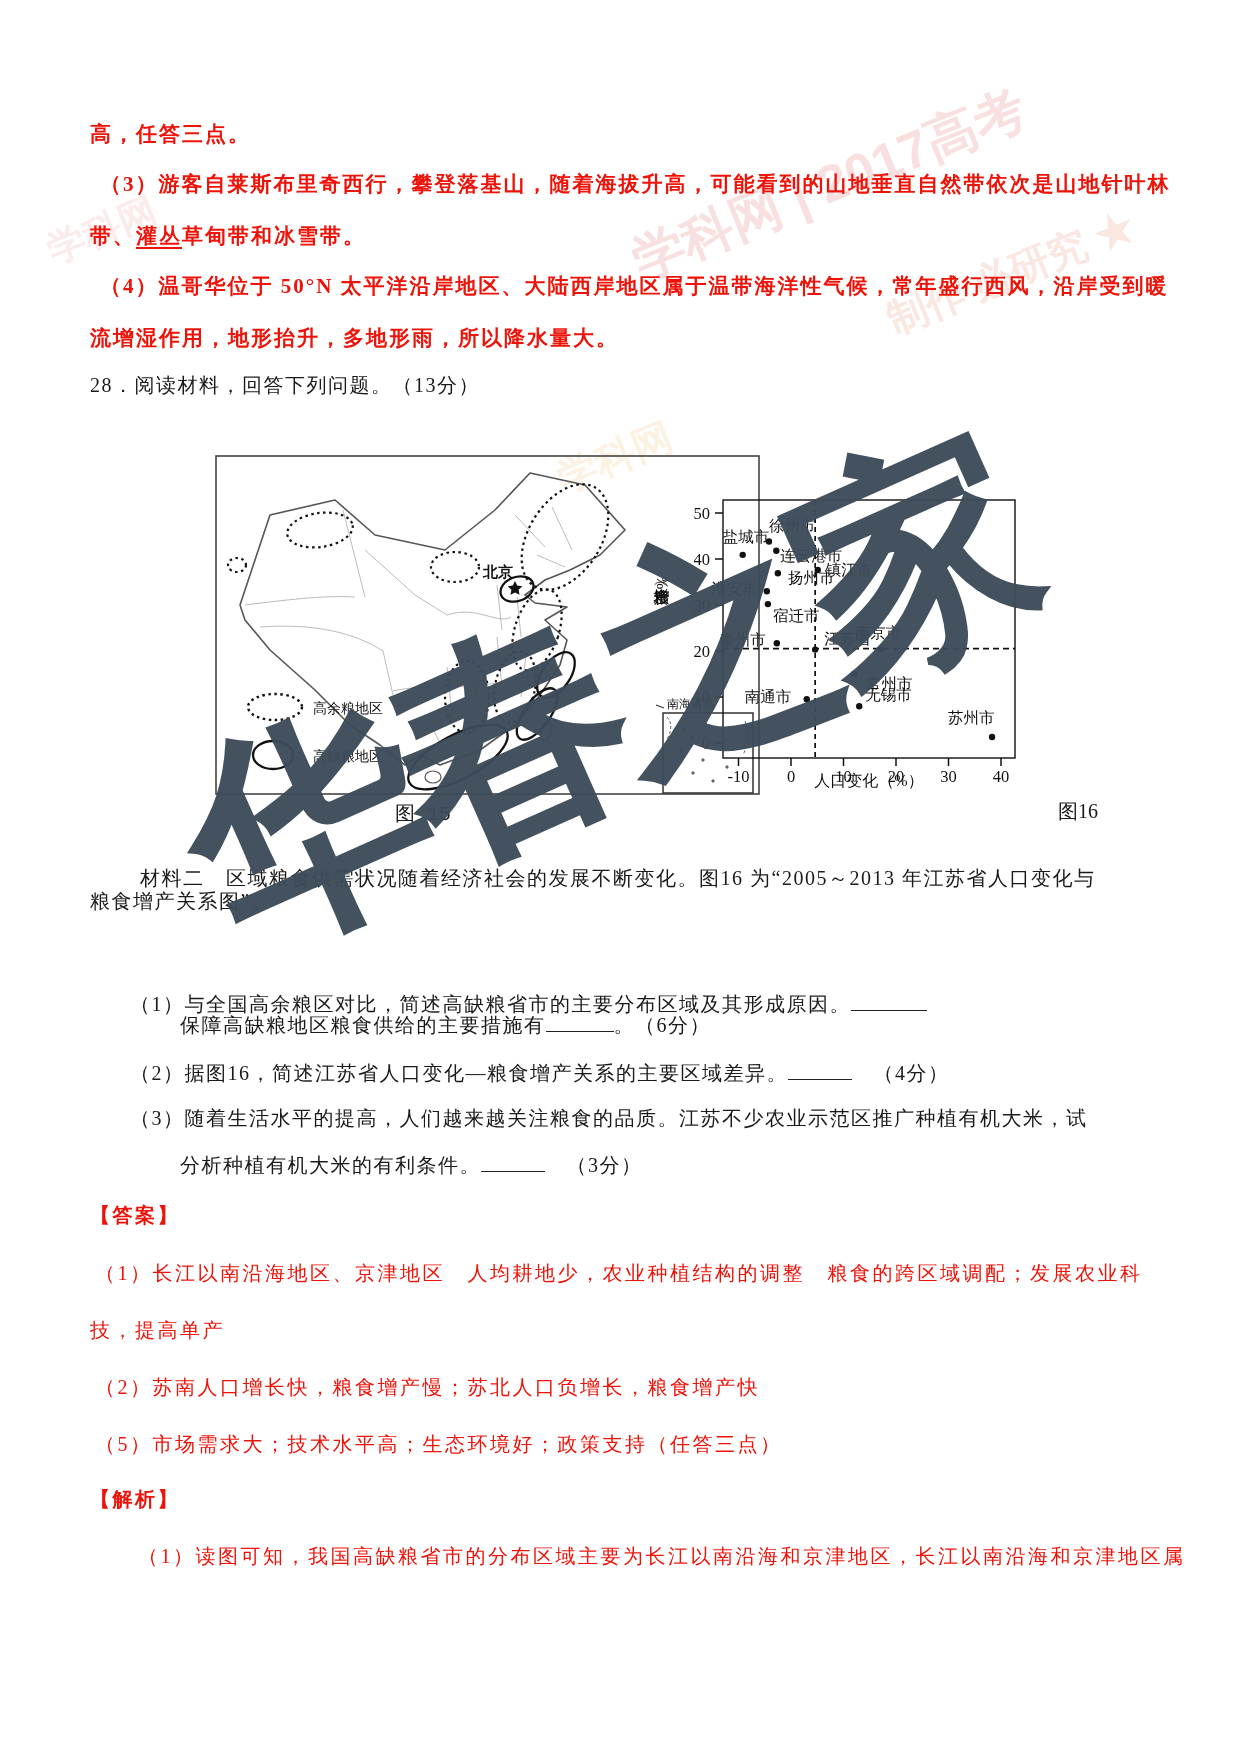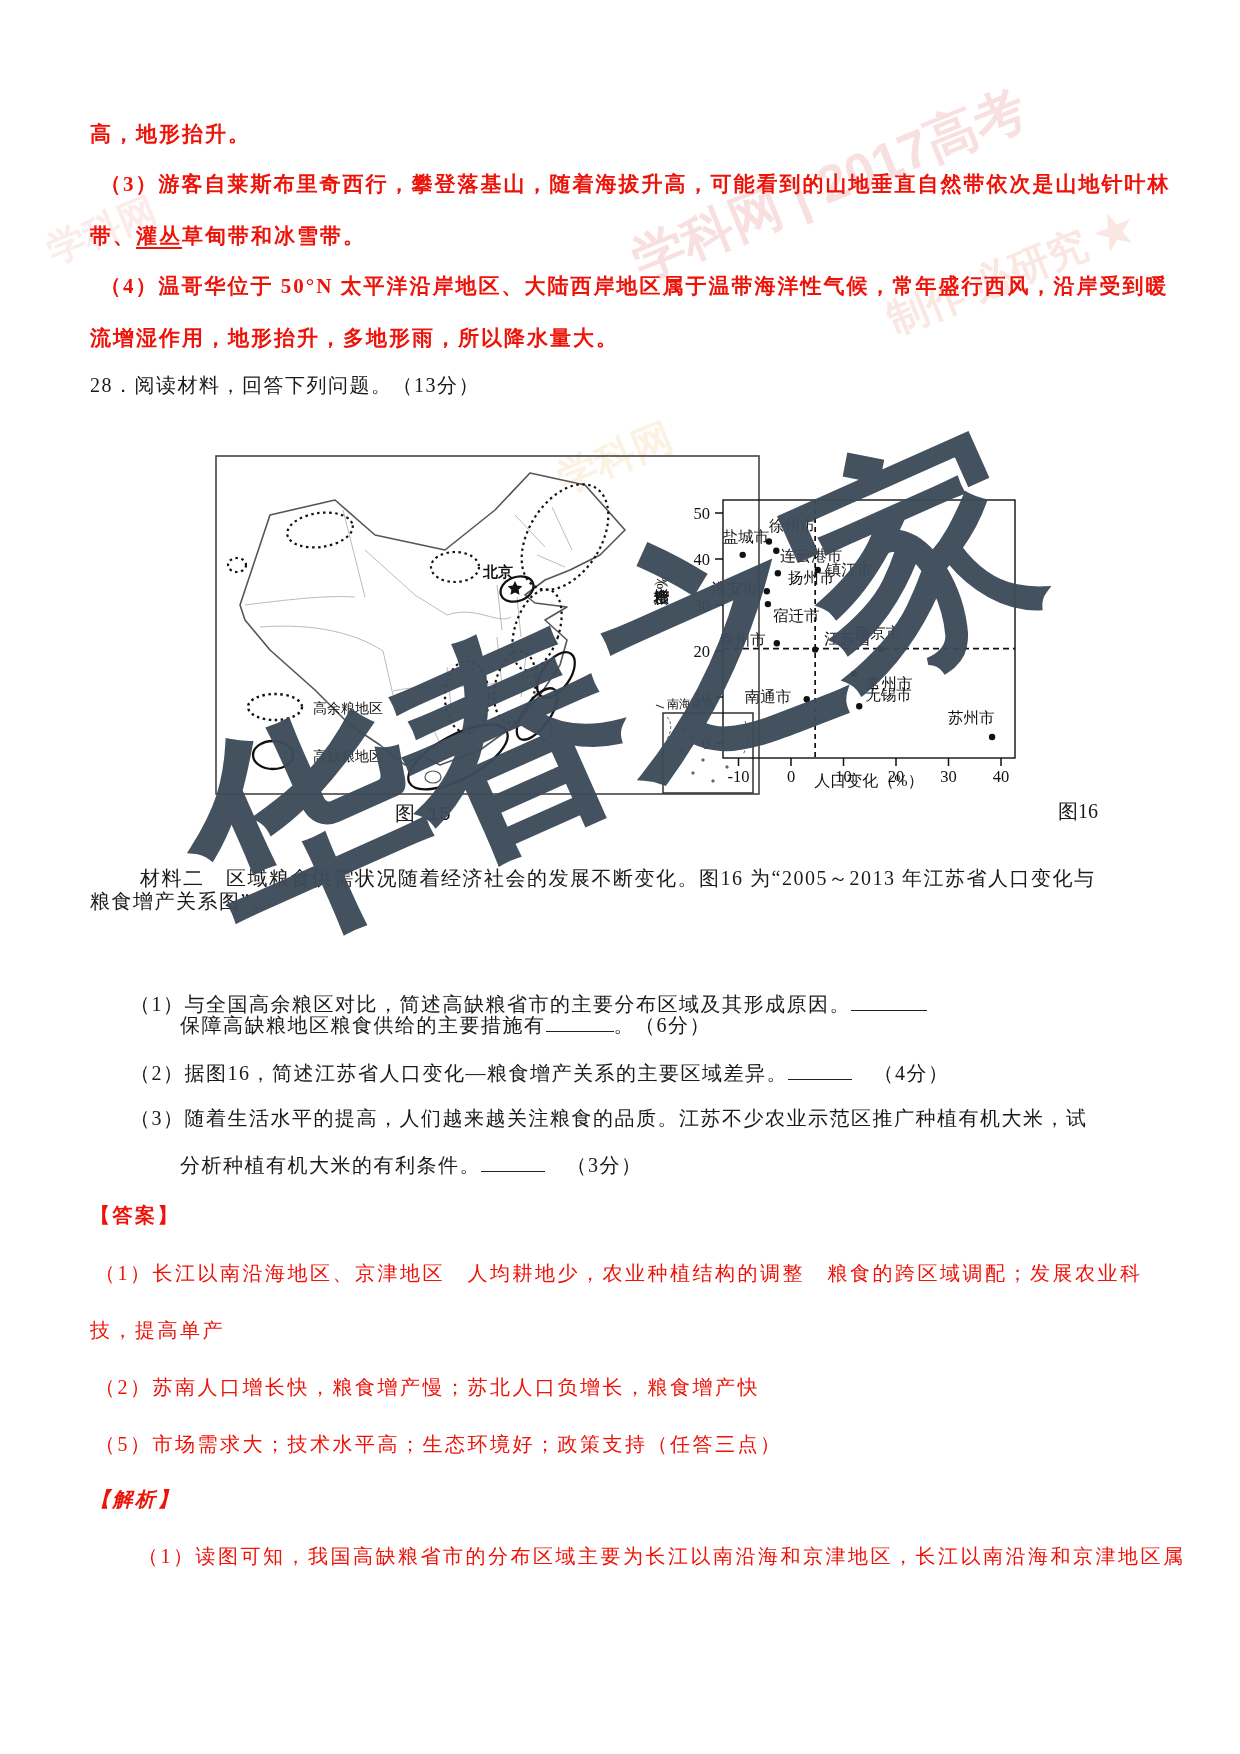--- a/index.html
+++ b/index.html
@@ -32,21 +32,21 @@
 
 <div class="page">
 
   <div id="marks">
       <div class="mark" style="left: 620px; top: 150px; font-size: 52px; color: rgba(238, 165, 165, 0.35); transform: rotate(-22deg); position: absolute;">学科网 | 2017高考</div>
       <div class="mark" style="left: 880px; top: 245px; font-size: 40px; color: rgba(238, 175, 155, 0.3); transform: rotate(-22deg); position: absolute;">制作 必研究 ★</div>
       <div class="mark" style="left: 45px; top: 205px; font-size: 38px; color: rgba(238, 175, 175, 0.25); transform: rotate(-22deg); position: absolute;">学科网</div>
       <div class="mark" style="left: 555px; top: 430px; font-size: 40px; color: rgba(242, 205, 145, 0.25); transform: rotate(-22deg); position: absolute;">学科网</div>
     </div>
 
-  <div class="line red topred" style="left:90px;top:120px;">高，地形抬升。</div>
+  <div class="line red topred" style="left:90px;top:120px;">高，任答三点。</div>
   <div class="line red topred" style="left:100px;top:170px;">（3）游客自莱斯布里奇西行，攀登落基山，随着海拔升高，可能看到的山地垂直自然带依次是山地针叶林</div>
   <div class="line red topred" style="left:90px;top:222px;"><span>带、</span><span class="u-red">灌丛</span><span>草甸带和冰雪带。</span></div>
   <div class="line red topred" style="left:100px;top:272px;">（4）温哥华位于 50°N 太平洋沿岸地区、大陆西岸地区属于温带海洋性气候，常年盛行西风，沿岸受到暖</div>
   <div class="line red topred" style="left:90px;top:324px;">流增湿作用，地形抬升，多地形雨，所以降水量大。</div>
 
   <div class="line" style="left:90px;top:372px;">28．阅读材料，回答下列问题。（13分）</div>
 
   <div class="figwrap" style="left:215px;top:455px;">
     <svg width="545" height="340" viewBox="0 0 545 340">
       <rect x="1" y="1" width="543" height="338" fill="none" stroke="#444" stroke-width="1.6"></rect>
@@ -193,18 +193,18 @@
   <div class="line" style="left:180px;top:1012px;"><span>保障高缺粮地区粮食供给的主要措施有</span><span class="blank" style="width:68px;"></span><span>。（6分）</span></div>
   <div class="line" style="left:130px;top:1060px;"><span>（2）据图16，简述江苏省人口变化—粮食增产关系的主要区域差异。</span><span class="blank" style="width:64px;"></span>　<span>（4分）</span></div>
   <div class="line" style="left:130px;top:1105px;">（3）随着生活水平的提高，人们越来越关注粮食的品质。江苏不少农业示范区推广种植有机大米，试</div>
   <div class="line" style="left:180px;top:1152px;"><span>分析种植有机大米的有利条件。</span><span class="blank" style="width:64px;"></span>　<span>（3分）</span></div>
 
   <div class="line red botred bold" style="left:90px;top:1202px;">【答案】</div>
   <div class="line red botred" style="left:95px;top:1260px;">（1）长江以南沿海地区、京津地区　人均耕地少，农业种植结构的调整　粮食的跨区域调配；发展农业科</div>
   <div class="line red botred" style="left:90px;top:1317px;">技，提高单产</div>
   <div class="line red botred" style="left:95px;top:1374px;">（2）苏南人口增长快，粮食增产慢；苏北人口负增长，粮食增产快</div>
   <div class="line red botred" style="left:95px;top:1431px;">（5）市场需求大；技术水平高；生态环境好；政策支持（任答三点）</div>
-  <div class="line red botred bold" style="left:90px;top:1486px;font-style:italic;">【解析】</div>
+  <div class="line red botred bold" style="left:90px;top:1486px;">【解析】</div>
   <div class="line red botred" style="left:107px;top:1543px;margin-left:31px;">（1）读图可知，我国高缺粮省市的分布区域主要为长江以南沿海和京津地区，长江以南沿海和京津地区属</div>
 
   <div class="wm-main">华春之家</div>
 
 </div>
 
 </body></html>

